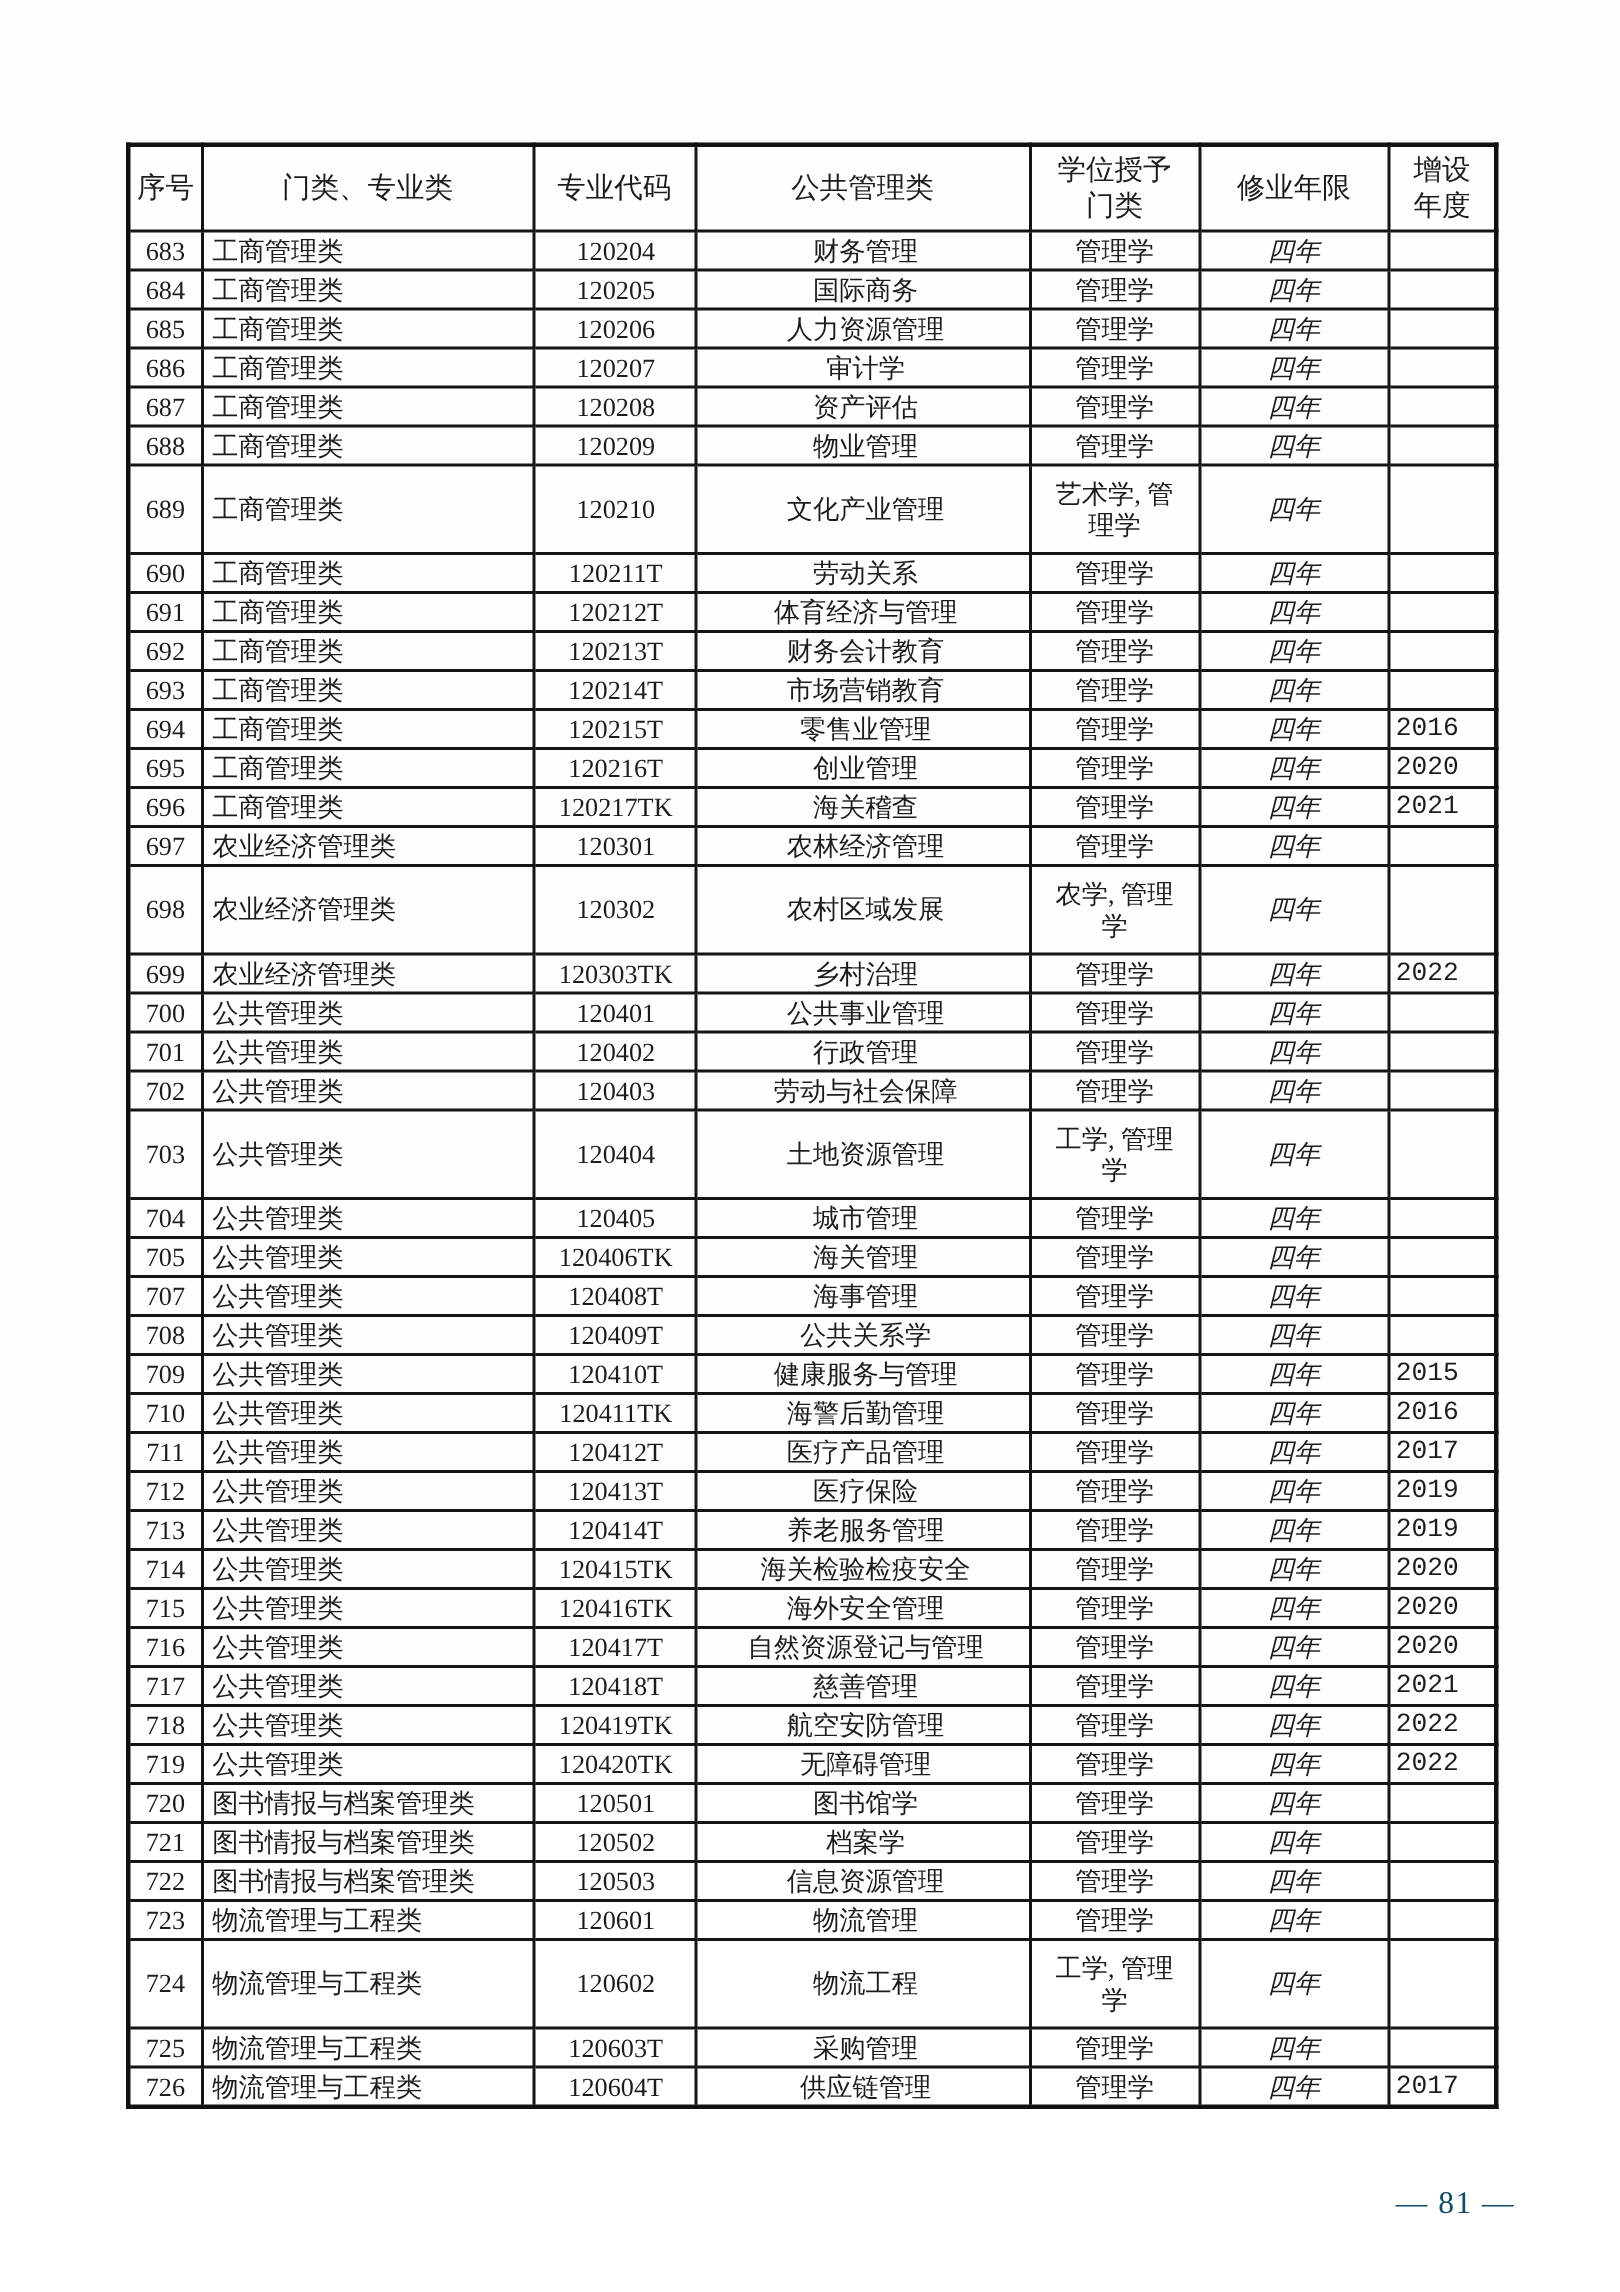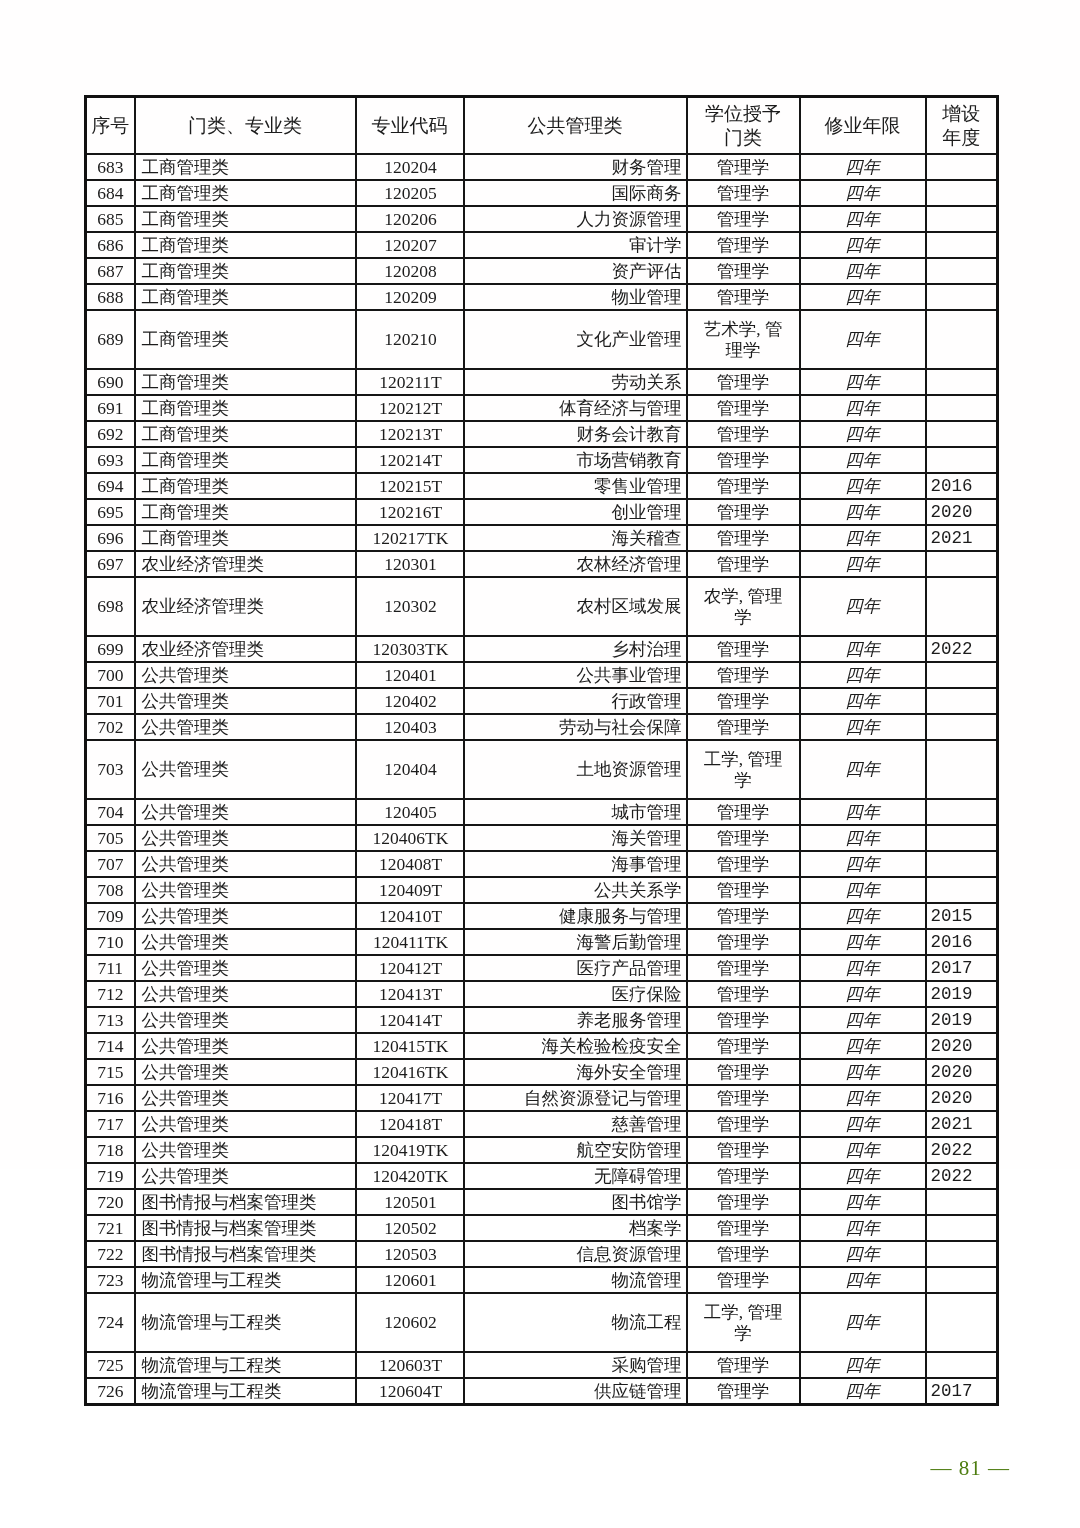--- a/index.html
+++ b/index.html
@@ -44,32 +44,32 @@
     font-size: 17.5px;
     line-height: 21px;
     height: 22px;
     padding: 1px 4px;
     vertical-align: middle;
   }
   tr.tall td { height: 55px; }
   .c-seq    { text-align: center; margin-top: 38px; }
   .c-cat    { text-align: left; padding-left: 6px; }
   .c-code   { text-align: center; padding-left: 6px; }
-  .c-name   { text-align: right; padding-left: 8px; }
+  .c-name   { text-align: center; padding-left: 8px; }
   .c-degree { text-align: center; }
   .c-degree span { display: inline-block; max-width: 96px; }
   .c-years  { text-align: center; font-style: italic; }
   .c-year   { text-align: left; font-family: Liberation Mono, monospace; }
   .footer-page {
     position: absolute;
     top: 1456px;
     right: 70px;
     font-size: 21px;
     letter-spacing: 1px;
-    color: #4d7c0f;
+    color: #0c4a6e;
   }
 </style>
 </head>
 <body>
 
 <div class="page">
 
   <table class="majors">
     <colgroup>
       <col style="width:49px">

